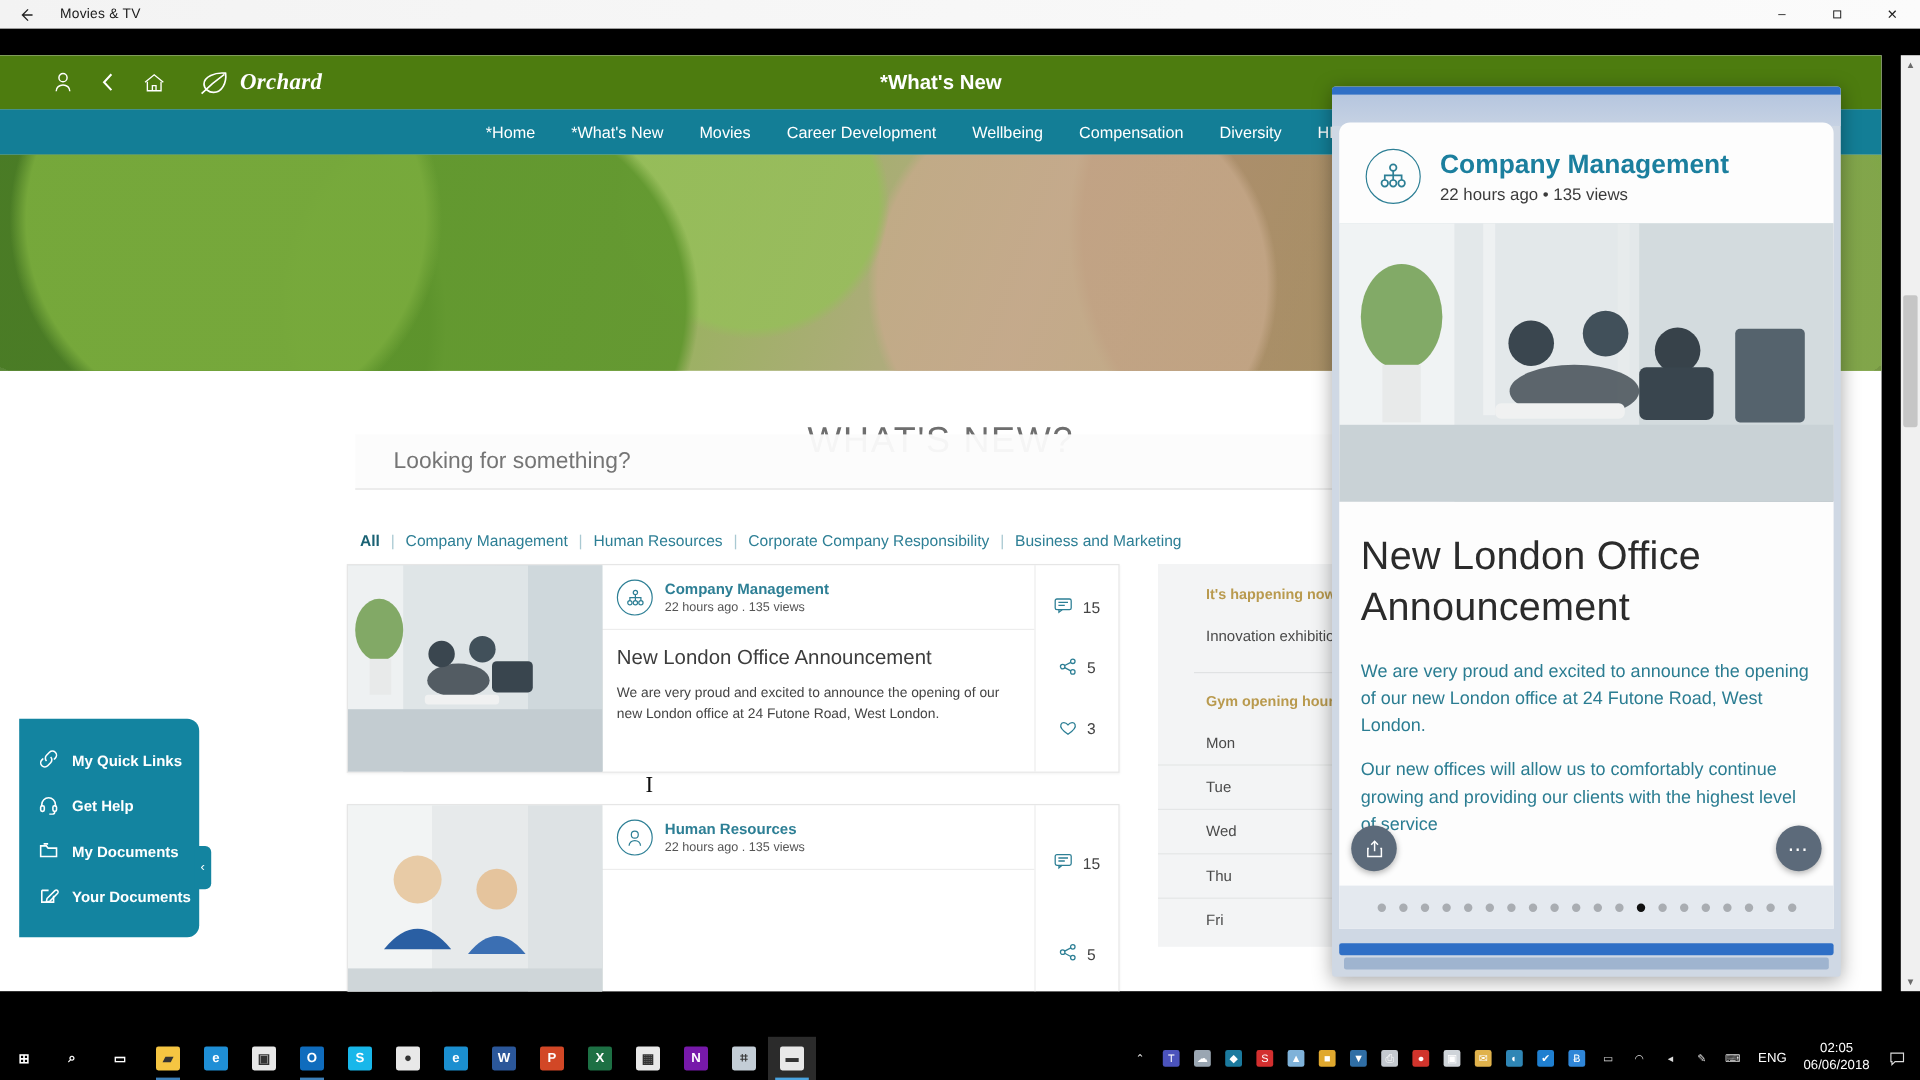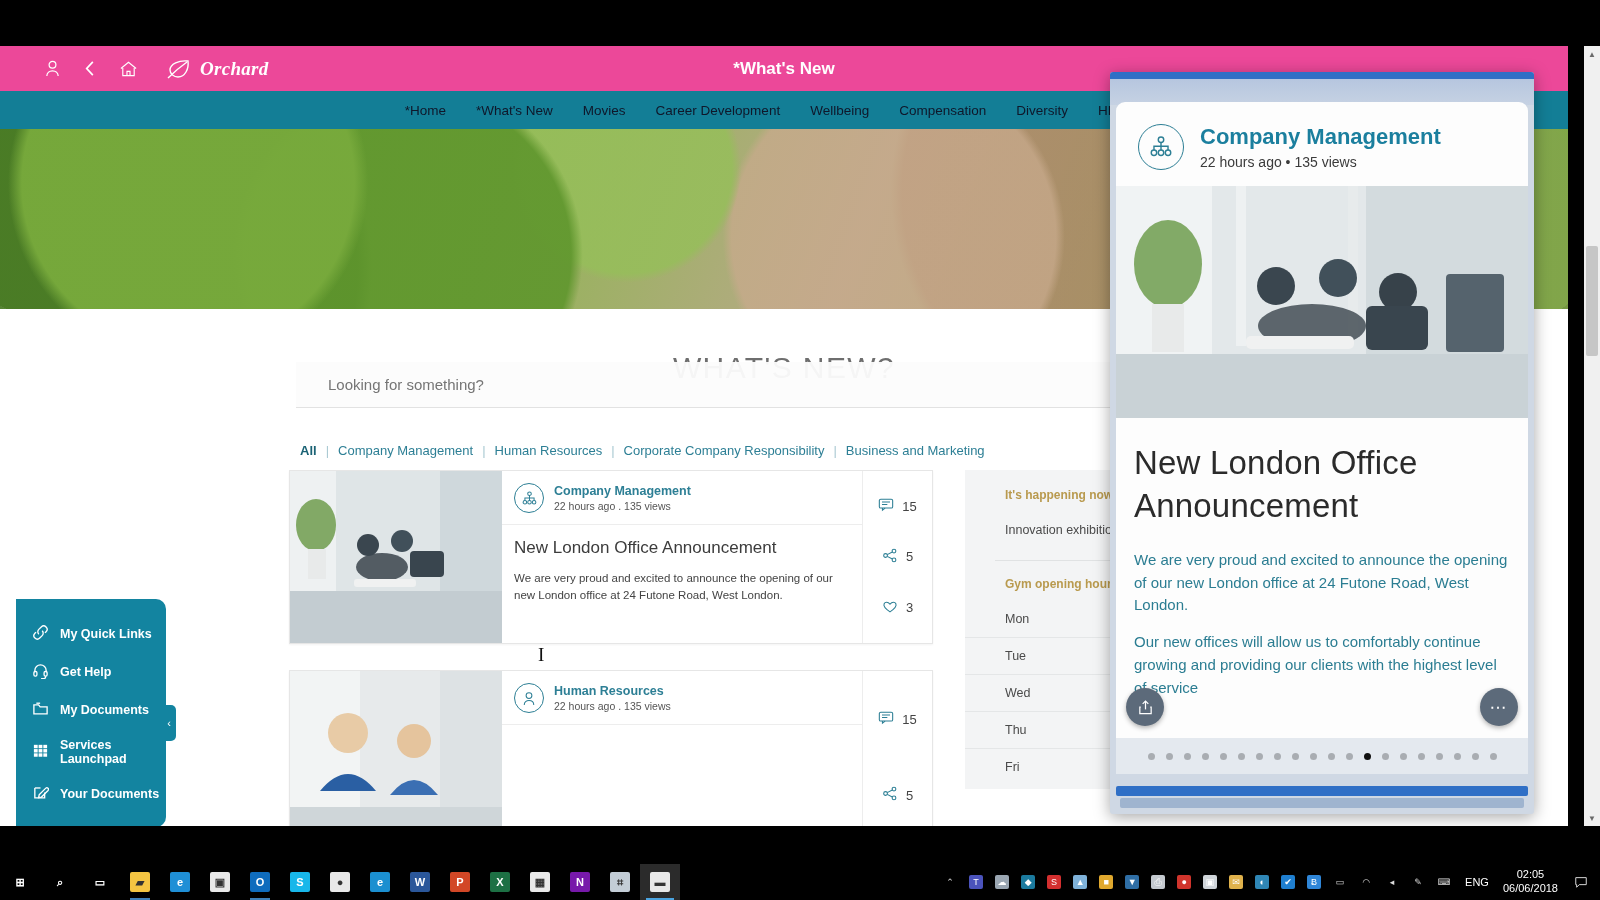--- a/index.html
+++ b/index.html
@@ -32,40 +32,40 @@
     position: absolute; top: 24px; left: 0; width: 1600px; height: 824px;
     background: #000; overflow: hidden;
   }
   .content {
     position: absolute; top: 22px; left: 0; width: 1568px; height: 780px;
     background: #fff; overflow: hidden;
   }
 
   
   .site-top {
-    height: 45px; background: #ec4899; display: flex; align-items: center;
+    height: 45px; background: #4d7c0f; display: flex; align-items: center;
     padding-left: 44px; position: relative;
   }
   .site-top .ic { color: #fff; margin-right: 22px; display: flex; align-items: center; }
   .brand { display: flex; align-items: center; gap: 8px; margin-left: 4px; }
   .brand-name {
     color: #fff; font-family: "Liberation Serif", serif; font-style: italic;
     font-weight: bold; font-size: 19px; letter-spacing: .3px;
   }
   .site-title {
     position: absolute; left: 0; right: 0; text-align: center;
     color: #fff; font-size: 17px; font-weight: bold; pointer-events: none;
   }
 
   .navbar {
     height: 38px; background: #137e96; display: flex; align-items: center;
     justify-content: center; gap: 30px;
   }
   .navbar a {
-    color: #0f172a; font-size: 13.5px; text-decoration: none; white-space: nowrap;
+    color: #ffffff; font-size: 13.5px; text-decoration: none; white-space: nowrap;
   }
 
   
   .hero {
     height: 180px; position: relative; overflow: hidden;
     background:
       radial-gradient(circle at 12% 30%, rgba(120,170,60,.95) 0 12%, transparent 13%),
       radial-gradient(circle at 26% 70%, rgba(95,150,45,.9) 0 14%, transparent 15%),
       radial-gradient(circle at 40% 22%, rgba(150,190,90,.85) 0 11%, transparent 12%),
       radial-gradient(circle at 8% 78%, rgba(70,120,35,.9) 0 16%, transparent 17%),
@@ -82,21 +82,21 @@
   }
 
   
   .searchwrap {
     position: absolute; left: 296px; top: 316px; width: 966px; height: 46px;
     background: rgba(252,252,252,.95); display: flex; align-items: center;
     padding: 0 32px; border-bottom: 1px solid #e2e2e2; z-index: 4;
   }
   .searchwrap input {
     border: 0; outline: 0; background: transparent; width: 100%;
-    font-family: "Liberation Sans", sans-serif; font-size: 15px; color: #6b6b6b;
+    font-family: "Liberation Sans", sans-serif; font-size: 19px; color: #6b6b6b;
   }
 
   .whatsnew {
     text-align: center; font-size: 30px; color: #6e6e6e; font-weight: 300;
     letter-spacing: 1.4px; margin-top: 42px;
   }
 
   
   .filters {
     margin-top: 58px; padding-left: 300px; font-size: 13px; color: #2d7f95;
@@ -287,20 +287,36 @@
     color: #fff; font-size: 11px; line-height: 1.25; text-align: center;
     padding: 0 10px 0 6px;
   }
   .lang { color: #fff; font-size: 11px; padding: 0 8px; }
 </style>
 </head>
 <body>
 
 <div id="root">
 
+  <div class="titlebar">
+    <div class="tb-back">
+      <svg width="15" height="15" viewBox="0 0 16 16" fill="none" stroke="#222" stroke-width="1.2">
+        <path d="M10 3 L5 8 L10 13 M5 8 H14"></path>
+      </svg>
+    </div>
+    <div class="tb-title">Movies &amp; TV</div>
+    <div class="tb-spacer"></div>
+    <div class="tb-btn">–</div>
+    <div class="tb-btn">
+      <svg width="10" height="10" viewBox="0 0 12 12" fill="none" stroke="#222" stroke-width="1">
+        <rect x="2.5" y="2.5" width="7" height="7"></rect>
+      </svg>
+    </div>
+    <div class="tb-btn close">✕</div>
+  </div>
 
   <div class="page">
 
     <div class="content">
 
       <div class="site-top">
         <span class="ic">
           <svg width="17" height="19" viewBox="0 0 18 20" fill="none" stroke="#fff" stroke-width="1.3">
             <circle cx="9" cy="6" r="3.6"></circle>
               <path d="M3 18c0-3.4 2.7-5.6 6-5.6s6 2.2 6 5.6"></path>
@@ -546,36 +562,20 @@
           <span>
             <svg width="17" height="17" viewBox="0 0 18 18" fill="none" stroke="#fff" stroke-width="1.4">
               <path d="M2 5.2h5l1.6 2h7.4v7.4H2z"></path>
                 <path d="M4.6 3.4h4"></path>
             </svg>
           </span>
           <span>My Documents</span>
         </div>
         <div class="fly-item">
           <span>
-            <svg width="17" height="17" viewBox="0 0 18 18" fill="#fff">
-              <rect x="2" y="3" width="4" height="3.6"></rect>
-                <rect x="7" y="3" width="4" height="3.6"></rect>
-                <rect x="12" y="3" width="4" height="3.6"></rect>
-              <rect x="2" y="7.5" width="4" height="3.6"></rect>
-                <rect x="7" y="7.5" width="4" height="3.6"></rect>
-                <rect x="12" y="7.5" width="4" height="3.6"></rect>
-              <rect x="2" y="12" width="4" height="3.6"></rect>
-                <rect x="7" y="12" width="4" height="3.6"></rect>
-                <rect x="12" y="12" width="4" height="3.6"></rect>
-            </svg>
-          </span>
-          <span>Services Launchpad</span>
-        </div>
-        <div class="fly-item">
-          <span>
             <svg width="17" height="17" viewBox="0 0 18 18" fill="none" stroke="#fff" stroke-width="1.4">
               <path d="M3 4.2h6"></path>
                 <path d="M3 4.2v10.4h10.4V9"></path>
               <path d="M7.6 11.4 14.6 4.4a1.7 1.7 0 0 1 2.4 2.4l-7 7-3 .6z"></path>
             </svg>
           </span>
           <span>Your Documents</span>
         </div>
         <div class="fly-tab">‹</div>
       </div>

